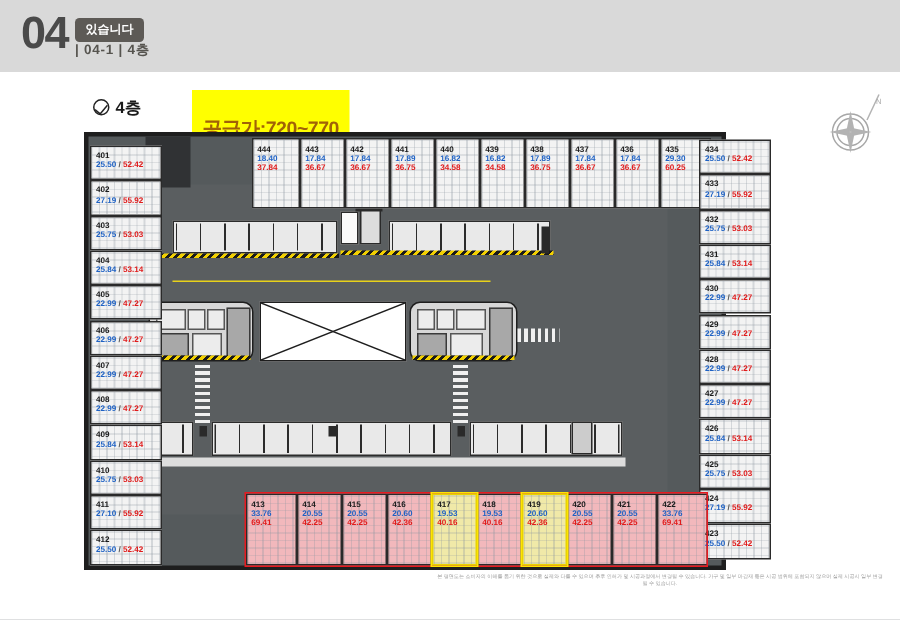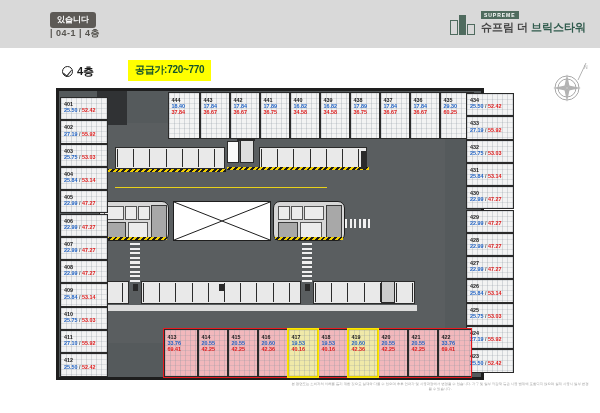--- a/index.html
+++ b/index.html
@@ -55,22 +55,22 @@
     position: relative; display: inline-block;
   }
   .check-ico:after {
     content: ""; position: absolute; left: 2px; top: 1.2px;
     width: 4px; height: 7px; border: solid #222; border-width: 0 1.4px 1.4px 0;
     transform: rotate(40deg);
   }
   .check-label { font-size: 11px; font-weight: bold; color: #1a1a1a; }
   .price-badge {
     position: absolute; left: 128px; top: 60px;
-    background: #ffff00; color: #14532d; font-size: 10px; font-weight: bold;
-    padding: 3px 7px 4px 7px; letter-spacing: -0.3px;
+    background: #ffff00; color: #a16207; font-size: 13px; font-weight: bold;
+    padding: 17px 7px 4px 7px; letter-spacing: -0.3px;
   }
 
   
   .compass { position: absolute; left: 548px; top: 60px; width: 44px; height: 46px; opacity: .75; }
 
   
   .plan {
     position: absolute; left: 56px; top: 88px; width: 428px; height: 292px;
     background: #555a5c;
     border: 3px solid #1e1e1e;
@@ -153,34 +153,24 @@
     position: absolute; right: 10px; top: 396px; width: 300px;
     text-align: center; font-size: 9px; color: #c9c9c9; letter-spacing: .6px;
   }
 </style>
 </head>
 <body>
 
 <div id="page">
 
   <div class="header">
+    <div class="hdr-num">04</div>
     <div class="hdr-badge">있습니다</div>
     <div class="hdr-sub">| 04-1 | 4층</div>
 
-    <div class="logo-wrap">
-      <div class="logo-mark">
-        <i class="lm1"></i>
-          <i class="lm2"></i>
-          <i class="lm3"></i>
-      </div>
-      <div class="logo-text">
-        <span class="logo-tag">SUPREME</span>
-        <span class="logo-name"><span>슈프림 더 </span><b>브릭스타워</b></span>
-      </div>
-    </div>
   </div>
 
   <div class="check-row">
     <span class="check-ico"></span>
     <span class="check-label">4층</span>
   </div>
   <div class="price-badge">공급가:720~770</div>
 
   <div class="compass">
     <svg viewBox="0 0 44 46" width="44" height="46">

